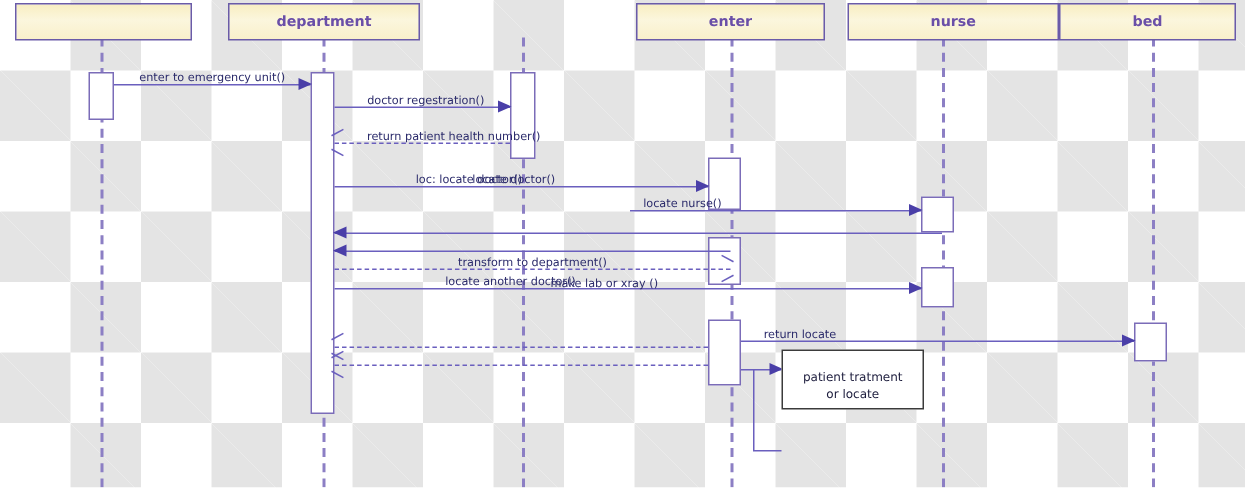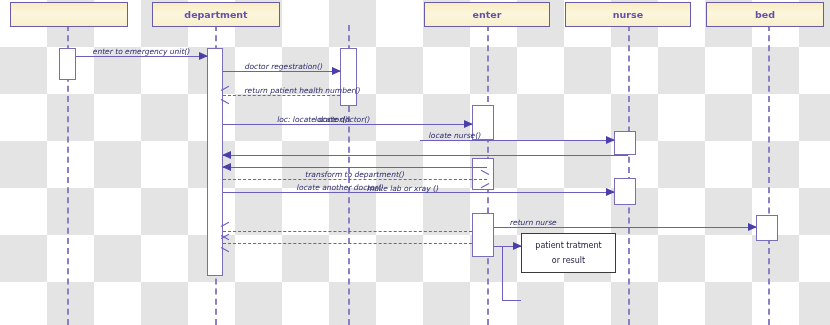--- a/index.html
+++ b/index.html
@@ -34,21 +34,21 @@
   .arrowR.open:before,.arrowR.open:after{content:"";position:absolute;left:0;width:9px;height:0;
     border-top:1.2px solid #6a5fbe;}
   .arrowR.open:before{top:0;transform:rotate(28deg);transform-origin:right center;}
   .arrowR.open:after{top:9px;transform:rotate(-28deg);transform-origin:right center;}
   .arrowL.open{border:none;width:9px;height:9px;top:-5px;left:-2px;}
   .arrowL.open:before,.arrowL.open:after{content:"";position:absolute;left:0;width:9px;height:0;
     border-top:1.2px solid #6a5fbe;}
   .arrowL.open:before{top:0;transform:rotate(-28deg);transform-origin:left center;}
   .arrowL.open:after{top:9px;transform:rotate(28deg);transform-origin:left center;}
   .mlabel{position:absolute;font-size:7.5px;color:#2b2b6b;white-space:nowrap;
-    transform:translate(-50%,-100%);padding:0 2px;line-height:9px;font-style:italic;}
+    transform:translate(-50%,-100%);padding:0 2px;line-height:9px;}
   .note{position:absolute;border:1.8px solid #3b3b3b;background:#fff;
     font-size:8px;color:#1c1c3c;display:flex;flex-direction:column;
     align-items:center;justify-content:space-around;text-align:center;
     box-sizing:border-box;padding:4px 3px;line-height:11px;}
   .vline{position:absolute;width:0;border-left:1.3px solid #6a5fbe;}
   .hline{position:absolute;height:0;border-top:1.3px solid #6a5fbe;}
 </style>
 </head>
 <body>
 
@@ -64,21 +64,21 @@
   <div class="actor-box two-line" style="left:10px;top:2px;width:118px;">
     <div style="width:100%">
     </div>
   </div>
   <div class="actor-box" style="left:152px;top:2px;width:128px;">
     <span>department</span>
   </div>
   <div class="actor-box" style="left:424px;top:2px;width:126px;">
     <span>enter</span>
   </div>
-  <div class="actor-box" style="left:565px;top:2px;width:126px;">
+  <div class="actor-box" style="left:565px;top:2px;width:141px;">
     <span>nurse</span>
   </div>
   <div class="actor-box" style="left:706px;top:2px;width:118px;">
     <span>bed</span>
   </div>
 
   <div class="activation" style="left:59px; top:48px; width:17px;height:32px;"></div>
   <div class="activation" style="left:207px;top:48px; width:16px;height:228px;"></div>
   <div class="activation" style="left:340px;top:48px; width:17px;height:58px;"></div>
   <div class="activation" style="left:472px;top:105px;width:22px;height:35px;"></div>
@@ -150,29 +150,29 @@
 
   <div class="msg dashed" style="left:223px;top:243px;width:249px;">
     <div class="line"></div>
     <div class="arrowL open"></div>
     <div class="mlabel" style="left:50%;top:0;"></div>
   </div>
 
   <div class="msg" style="left:494px;top:227px;width:262px;">
     <div class="line"></div>
     <div class="arrowR"></div>
-    <div class="mlabel" style="left:15%;top:0;">return nurse</div>
+    <div class="mlabel" style="left:15%;top:0;">return locate</div>
   </div>
 
   <div class="hline" style="left:494px;top:236px;width:0px;"></div>
   <div class="msg" style="left:494px;top:246px;width:27px;">
     <div class="line"></div>
     <div class="arrowR"></div>
   </div>
   <div class="vline" style="left:502px;top:246px;height:54px;"></div>
   <div class="hline" style="left:502px;top:300px;width:19px;"></div>
 
-  <div class="note" style="left:521px;top:233px;width:95px;height:40px;">
+  <div class="note" style="left:521px;top:233px;width:95px;height:40px;justify-content:flex-end;">
     <span>patient tratment</span>
-    <span>or result</span>
+    <span>or locate</span>
   </div>
 
 </div>
 
 </body></html>

